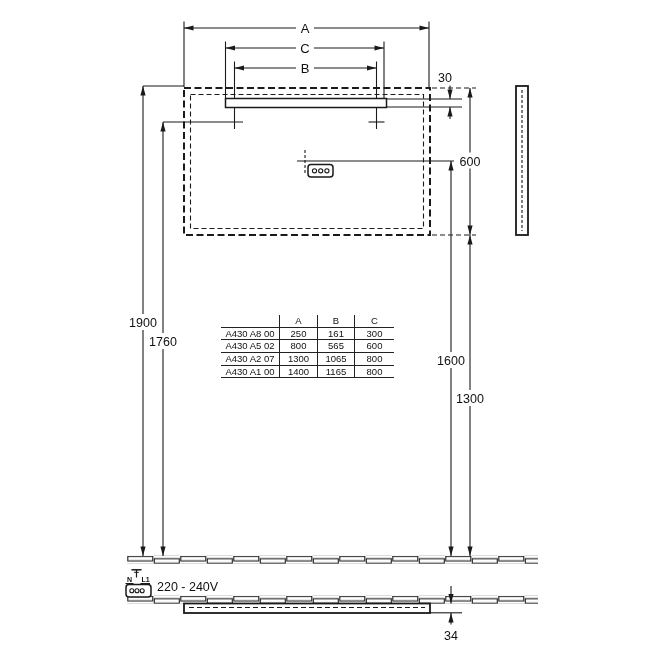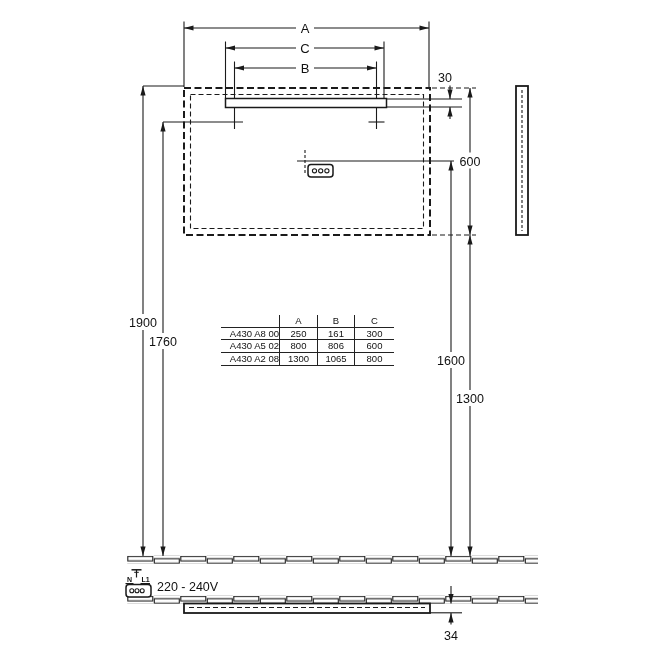--- a/index.html
+++ b/index.html
@@ -17,21 +17,21 @@
   .t{fill:#111111;font-family:"Liberation Sans",sans-serif;}
   .t13{font-size:13px;}
   .t12{font-size:12.5px;}
   .t7{font-size:7px;font-weight:bold;}
   .mid{text-anchor:middle;}
   
   .spec-table{position:absolute;left:221px;top:315px;border-collapse:collapse;color:#111;}
   .spec-table th,.spec-table td{font-weight:normal;font-size:9.5px;line-height:1;
      height:11.7px;padding:0;border-bottom:1.1px solid #222;white-space:nowrap;
      font-family:"Liberation Sans",sans-serif;}
-  .c-model{width:58px;text-align:right;padding-left:2px;}
+  .c-model{width:58px;text-align:center;padding-left:2px;}
   .c-a{width:37px;text-align:center;border-left:1.1px solid #222;}
   .c-b{width:36px;text-align:center;border-left:1.1px solid #222;}
   .c-c{width:39px;text-align:center;border-left:1.1px solid #222;}
 </style>
 </head>
 <body>
 
 <div class="stage">
 
 <svg width="653" height="653" viewBox="0 0 653 653">
@@ -181,25 +181,31 @@
   </tr>
   <tr>
     <td class="c-model">A430 A8 00</td>
     <td class="c-a">250</td>
     <td class="c-b">161</td>
     <td class="c-c">300</td>
   </tr>
   <tr>
     <td class="c-model">A430 A5 02</td>
     <td class="c-a">800</td>
-    <td class="c-b">806</td>
+    <td class="c-b">565</td>
     <td class="c-c">600</td>
   </tr>
   <tr>
-    <td class="c-model">A430 A2 08</td>
+    <td class="c-model">A430 A2 07</td>
     <td class="c-a">1300</td>
     <td class="c-b">1065</td>
     <td class="c-c">800</td>
   </tr>
+  <tr>
+    <td class="c-model">A430 A1 00</td>
+    <td class="c-a">1400</td>
+    <td class="c-b">1165</td>
+    <td class="c-c">800</td>
+  </tr>
 </tbody>
     </table>
 
 </div>
 
 </body></html>

